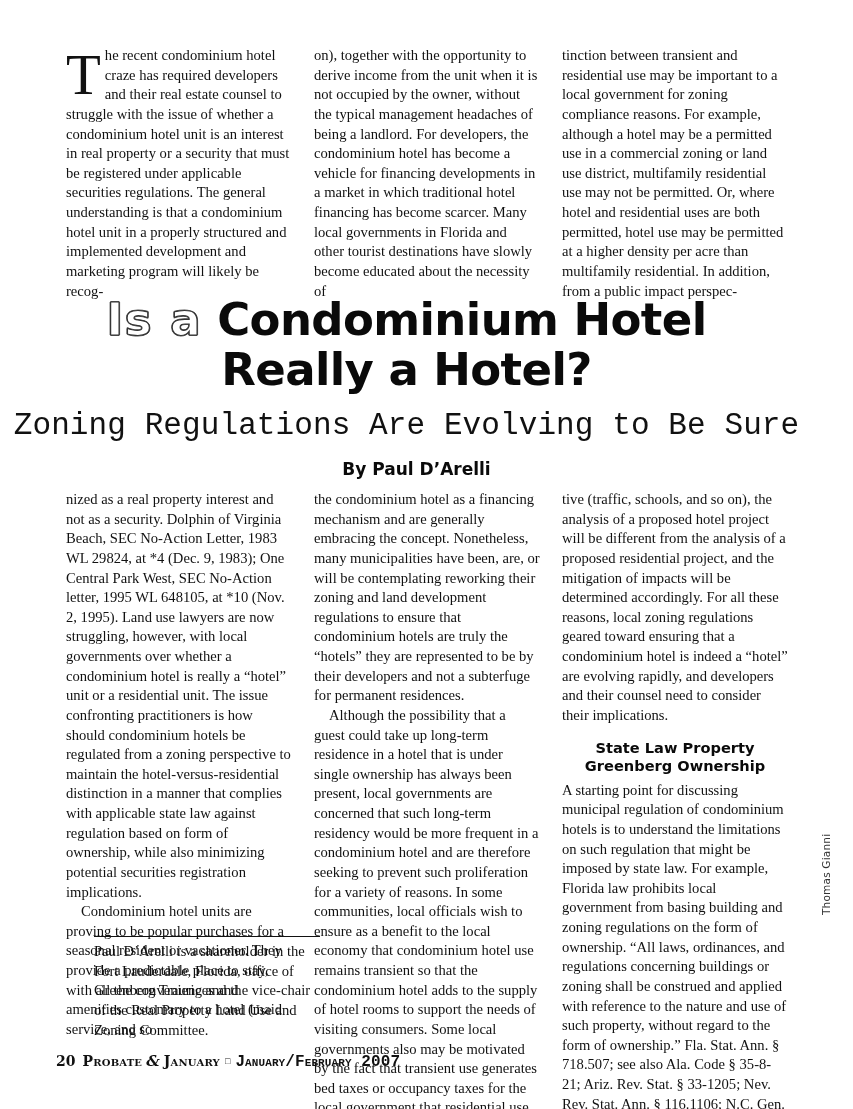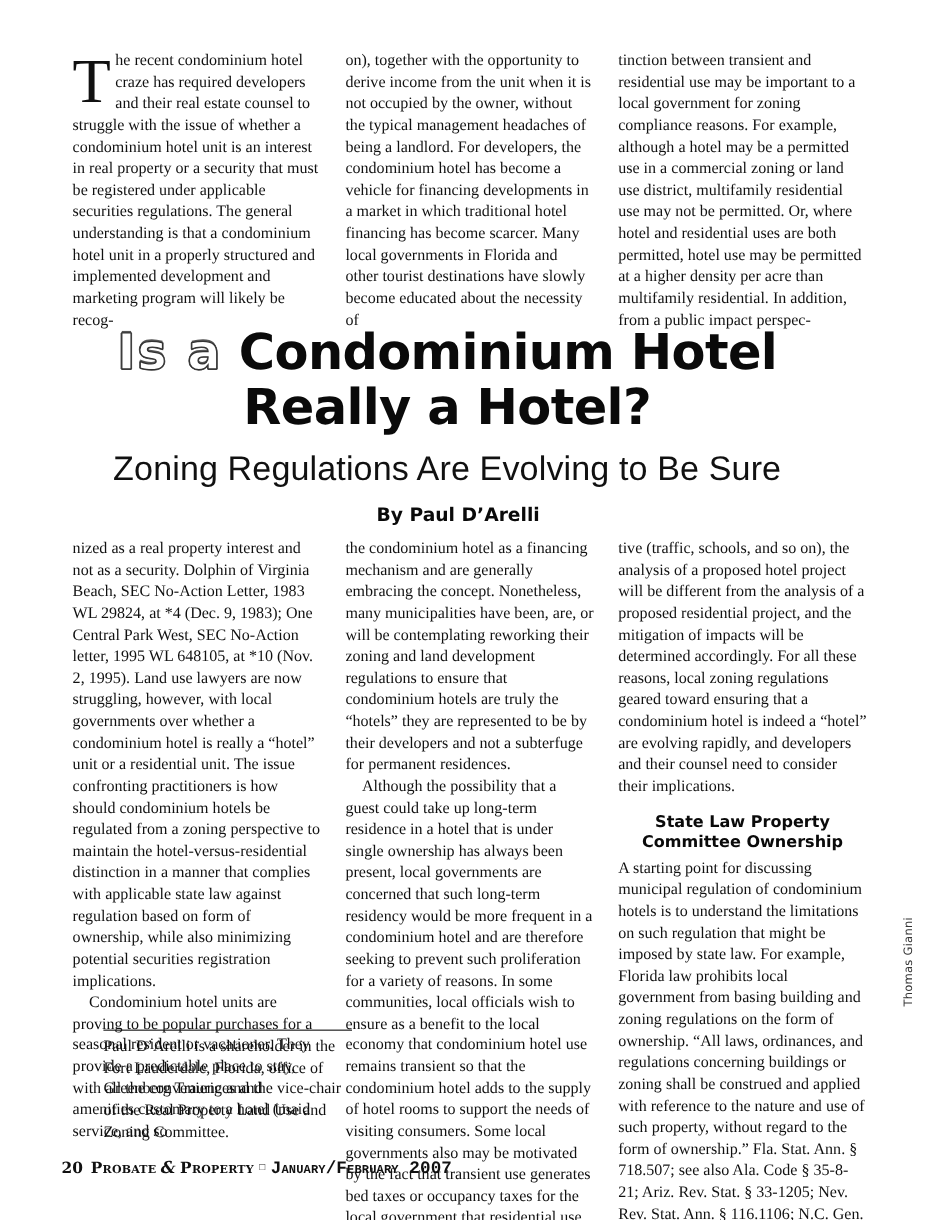--- a/index.html
+++ b/index.html
@@ -65,21 +65,21 @@
   .headline-line .hollow {
     color: #ffffff;
     -webkit-text-stroke: 1.2px #333333;
     text-shadow:
       -1px 0 #555, 1px 0 #555, 0 -1px #555, 0 1px #555;
     letter-spacing: 1.5px;
   }
   .headline-l2 { margin-top: 2px; }
 
   .subhead {
-    font-family: Liberation Sans, sans-serif;
+    font-family: Liberation Mono, monospace;
     font-size: 31px;
     line-height: 1.1;
     margin-top: 16px;
     color: #111;
     letter-spacing: 0.1px;
   }
   .byline {
     font-family: "DejaVu Sans", sans-serif;
     font-weight: bold;
     font-size: 17px;
@@ -220,26 +220,26 @@
 
     <div class="col">
       <p>the condominium hotel as a financing mechanism and are generally embracing the concept. Nonetheless, many municipalities have been, are, or will be contemplating reworking their zoning and land development regulations to ensure that condominium hotels are truly the “hotels” they are represented to be by their developers and not a subterfuge for permanent residences.</p>
       <p class="indent">Although the possibility that a guest could take up long-term residence in a hotel that is under single ownership has always been present, local governments are concerned that such long-term residency would be more frequent in a condominium hotel and are therefore seeking to prevent such proliferation for a variety of reasons. In some communities, local officials wish to ensure as a benefit to the local economy that condominium hotel use remains transient so that the condominium hotel adds to the supply of hotel rooms to support the needs of visiting consumers. Some local governments also may be motivated by the fact that transient use generates bed taxes or occupancy taxes for the local government that residential use does not. Perhaps most significantly, the dis-</p>
     </div>
 
     <div class="col">
       <p>tive (traffic, schools, and so on), the analysis of a proposed hotel project will be different from the analysis of a proposed residential project, and the mitigation of impacts will be determined accordingly. For all these reasons, local zoning regulations geared toward ensuring that a condominium hotel is indeed a “hotel” are evolving rapidly, and developers and their counsel need to consider their implications.</p>
       <div class="section-heading">
         <div>State Law Property</div>
-        <div>Committee Ownership</div>
+        <div>Greenberg Ownership</div>
       </div>
       <p>A starting point for discussing municipal regulation of condominium hotels is to understand the limitations on such regulation that might be imposed by state law. For example, Florida law prohibits local government from basing building and zoning regulations on the form of ownership. “All laws, ordinances, and regulations concerning buildings or zoning shall be construed and applied with reference to the nature and use of such property, without regard to the form of ownership.” Fla. Stat. Ann. § 718.507; see also Ala. Code § 35-8-21; Ariz. Rev. Stat. § 33-1205; Nev. Rev. Stat. Ann. § 116.1106; N.C. Gen. Stat. § 47C-1-106. Under</p>
     </div>
 
   </div>
 
   <div class="photo-credit">Thomas Gianni</div>
 
   <div class="footer">
-    <span class="pagenum">20</span><span class="jrnl">Probate</span> <span class="amp">&amp;</span> <span class="jrnl" style="margin-left:0">Property</span><span class="sqr">□</span><span class="issue">January/February 2007</span>
+    <span class="pagenum">20</span><span class="jrnl">Probate</span> <span class="amp">&amp;</span> <span class="jrnl" style="margin-left:0">January</span><span class="sqr">□</span><span class="issue">January/February 2007</span>
   </div>
 
 </div>
 
 </body></html>

